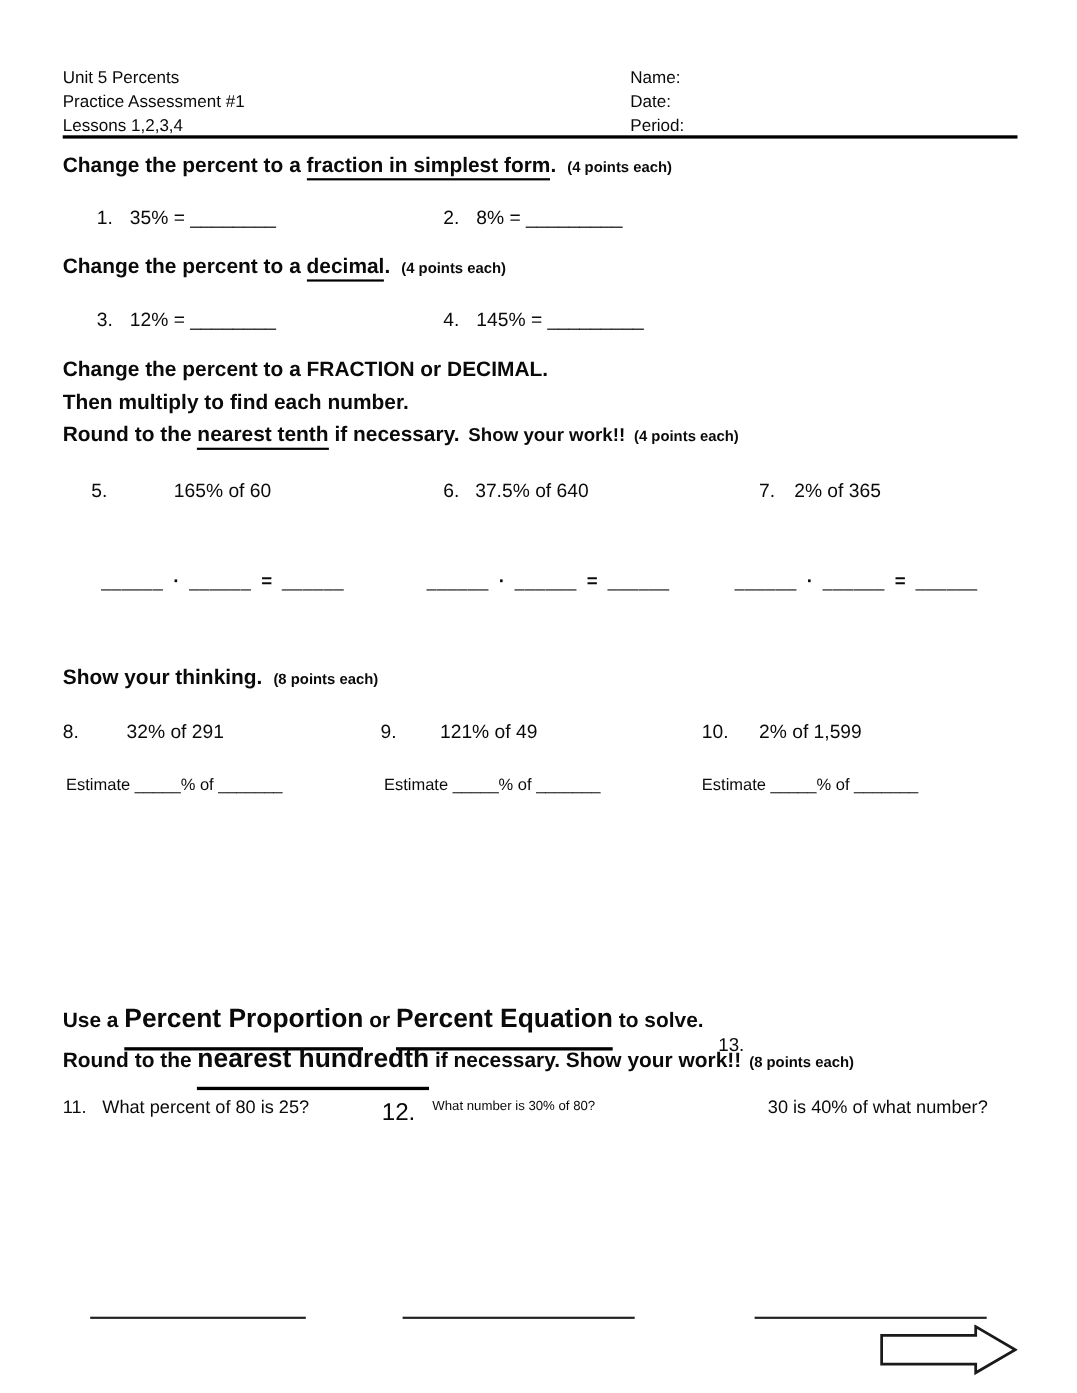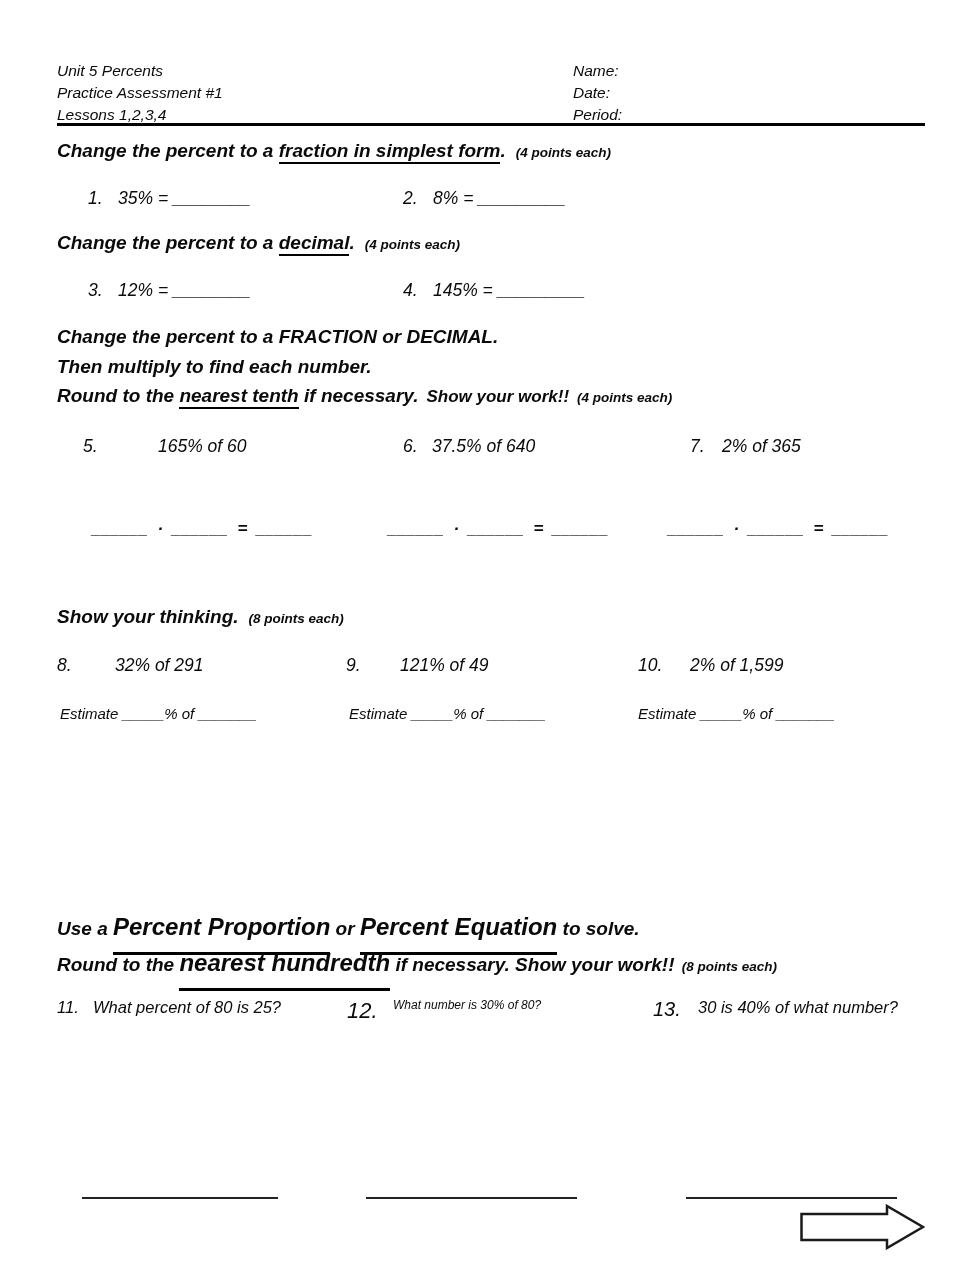--- a/index.html
+++ b/index.html
@@ -1,20 +1,20 @@
 <!DOCTYPE html>
 <html><head>
 <meta charset="utf-8">
 <style>
   html,body{margin:0;padding:0;background:#fff;}
   .page{
     position:relative;width:979px;height:1266px;background:#ffffff;
     font-family:"Liberation Sans",sans-serif;color:#0a0a0a;overflow:hidden;
   }
-  .abs{position:absolute;white-space:nowrap;font-style:italic;}
+  .abs{position:absolute;white-space:nowrap;}
   .hdr{font-size:15.5px;line-height:22px;}
   .rule{position:absolute;left:57px;top:123px;width:868px;height:3px;background:#000;}
   .title{font-size:19px;font-weight:bold;line-height:24px;}
   .title3{font-size:19px;font-weight:bold;line-height:29.5px;}
   .u{border-bottom:2.5px solid #000;padding-bottom:1px;}
   .ubig{border-bottom:3px solid #000;padding-bottom:12px;}
   .pts{font-size:13.5px;font-weight:bold;margin-left:10px;}
   .pts2{font-size:13.5px;font-weight:bold;margin-left:8px;}
   .showwork{font-size:17px;font-weight:bold;margin-left:8px;}
   .prob{font-size:17.5px;}
@@ -92,21 +92,21 @@
   <div class="abs propline" style="left:57px;top:910px;">
     <span>Use a </span><span class="big ubig">Percent Proportion</span><span> or </span><span class="big ubig">Percent Equation</span><span> to solve.</span>
   </div>
   <div class="abs propline" style="left:57px;top:946px;">
     <span>Round to the </span><span class="big ubig">nearest hundredth</span><span> if necessary. Show your work!! </span><span class="pts2" style="margin-left:2px;">(8 points each)</span>
   </div>
   <span class="abs prob" style="left:57px;top:998px;font-size:16.5px;">11.</span>
   <span class="abs prob" style="left:93px;top:998px;font-size:16.5px;">What percent of 80 is 25?</span>
   <span class="abs prob" style="left:347px;top:998px;font-size:22px;">12.</span>
   <span class="abs prob" style="left:393px;top:998px;font-size:12px;">What number is 30% of 80?</span>
-  <span class="abs prob" style="left:653px;top:998px;font-size:20px;">13.</span>
+  <span class="abs prob" style="left:653px;top:940px;font-size:17px;">13.</span>
   <span class="abs prob" style="left:698px;top:998px;font-size:16.5px;">30 is 40% of what number?</span>
 
   <div class="ansline" style="left:82px;width:196px;"></div>
   <div class="ansline" style="left:366px;width:211px;"></div>
   <div class="ansline" style="left:686px;width:211px;"></div>
 
   <svg viewBox="0 0 125 46" style="position:absolute;left:800px;top:1204px;width:125px;height:46px;" aria-hidden="true">
     <polygon points="1.5,10 87,10 87,2 123,23 87,44 87,36 1.5,36" fill="#ffffff" stroke="#1a1a1a" stroke-width="2.5" stroke-linejoin="miter"></polygon>
   </svg>
 

